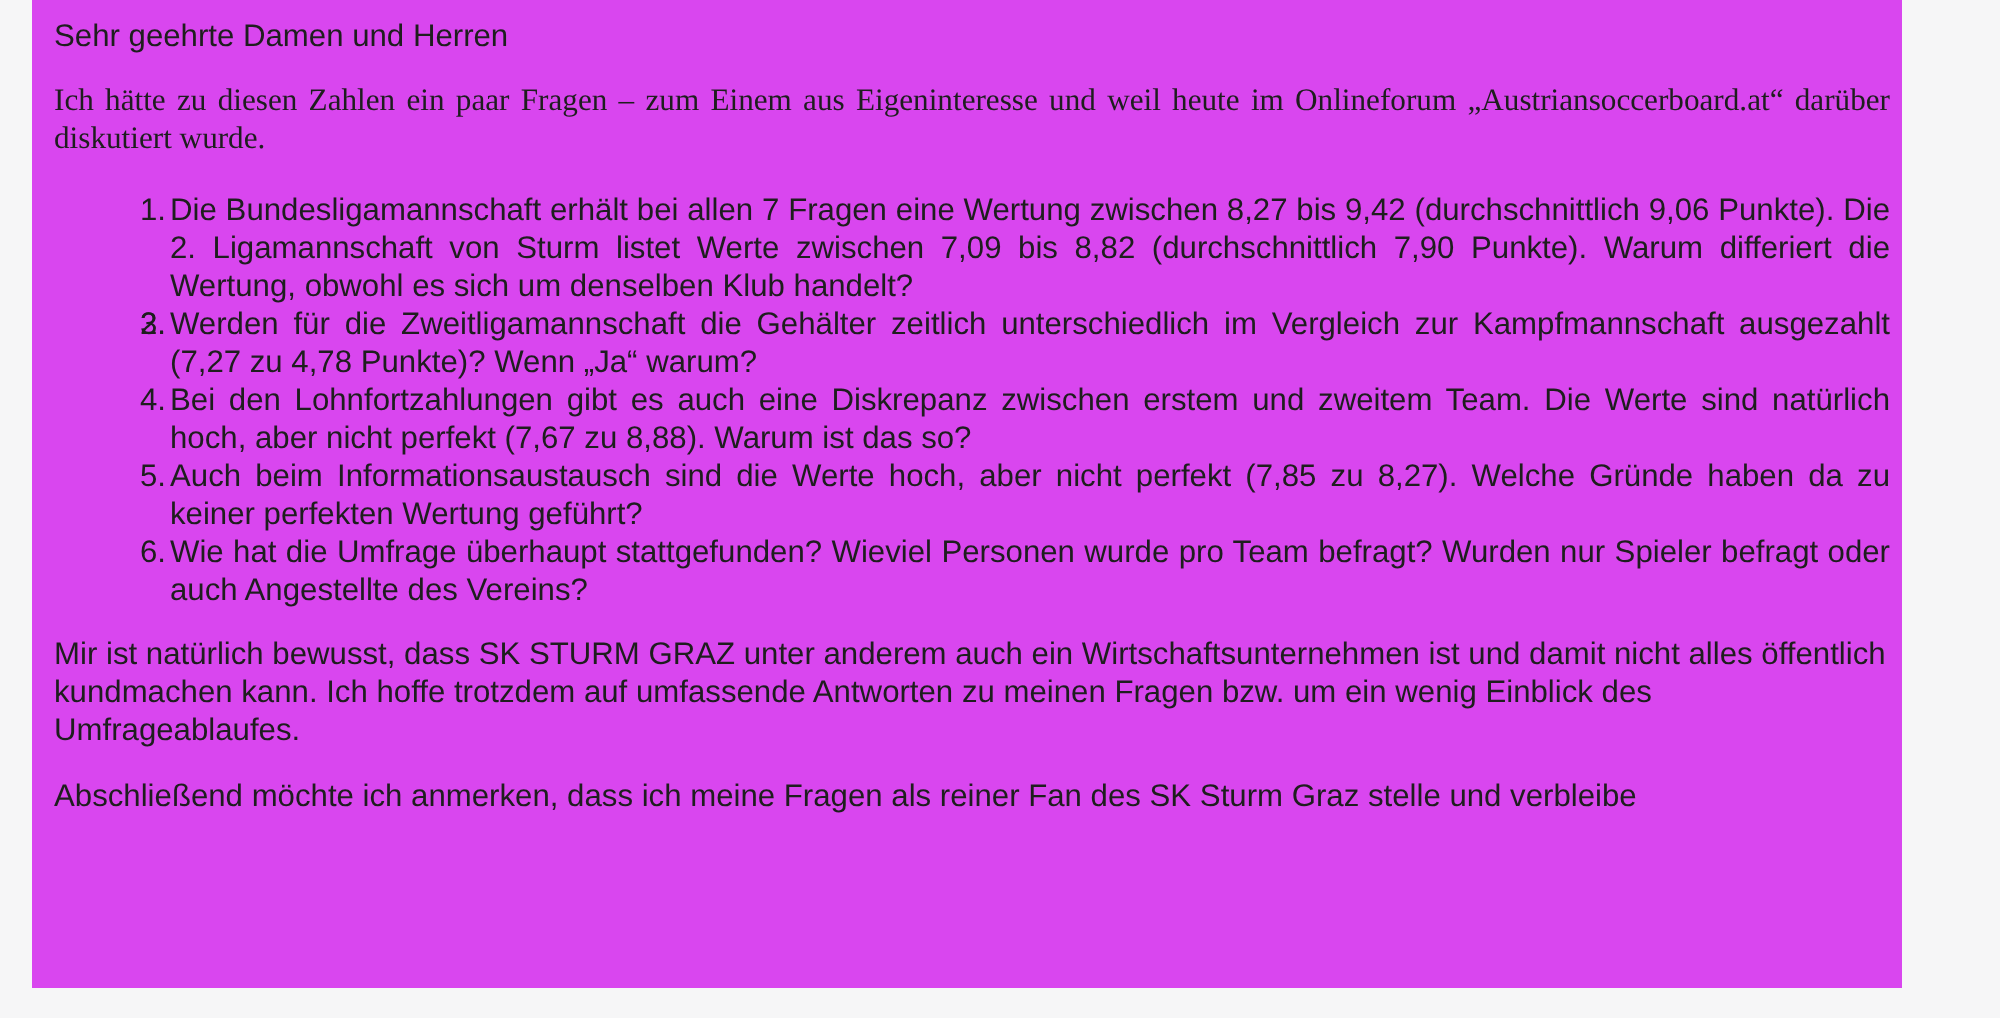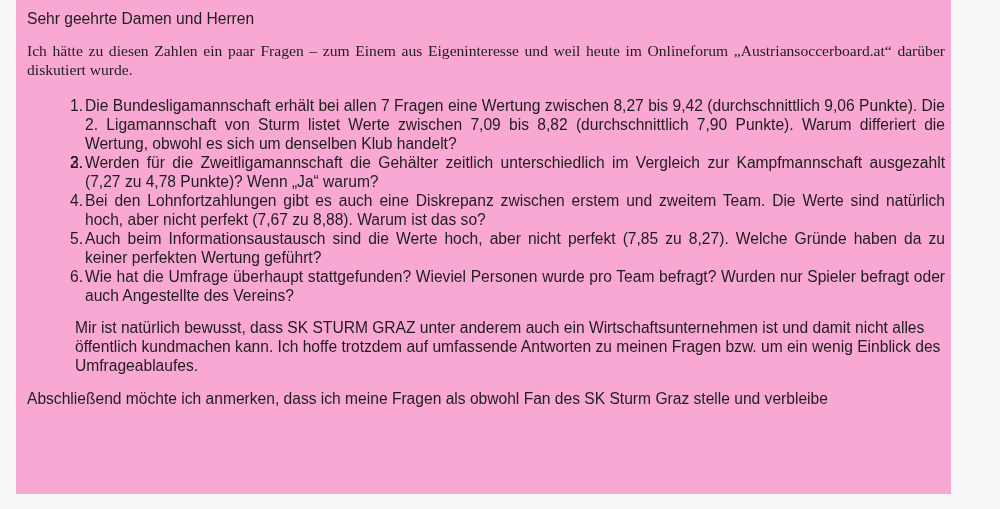--- a/index.html
+++ b/index.html
@@ -4,56 +4,56 @@
 <style>
   html, body { margin: 0; padding: 0; }
   body {
     width: 1000px; height: 509px; overflow: hidden;
     background: #f6f6f7;
     font-family: "Liberation Sans", sans-serif;
     color: #1e1e1e;
   }
   .page {
     position: absolute; left: 16px; top: 0; width: 935px; height: 494px;
-    background: #f9a8d4; overflow: hidden;
+    background: #d946ef; overflow: hidden;
   }
   .content {
     position: absolute; left: 11px; top: 9px; width: 918px;
     font-size: 15.6px; line-height: 19px;
   }
   p { margin: 0; }
   .just { text-align: justify; font-family: Liberation Serif, serif; }
   .p-greeting { margin-bottom: 13px; }
   .p-intro { margin-bottom: 13px; }
   .p-questions-lead { margin-bottom: 17px; }
   ol.questions {
     margin: 0 0 13px 0; padding: 0 0 0 58px;
     list-style: none; counter-reset: q;
   }
   ol.questions li {
     position: relative; text-align: justify; margin: 0;
   }
   ol.questions li .num {
     position: absolute; left: -20px; top: 0; width: 18px; text-align: right;
   }
-  .p-closing { margin-bottom: 14px; margin-left: 48px; }
+  .p-closing { margin-bottom: 14px; }
 </style>
 </head>
 <body>
 
 <div class="page">
   <div class="content">
     <p class="p-greeting">Sehr geehrte Damen und Herren</p>
     <p class="p-questions-lead just">Ich hätte zu diesen Zahlen ein paar Fragen – zum Einem aus Eigeninteresse und weil heute im Onlineforum „Austriansoccerboard.at“ darüber diskutiert wurde.</p>
 
     <ol class="questions">
       <li><span class="num">1.</span><span>Die Bundesligamannschaft erhält bei allen 7 Fragen eine Wertung zwischen 8,27 bis 9,42 (durchschnittlich 9,06 Punkte). Die 2. Ligamannschaft von Sturm listet Werte zwischen 7,09 bis 8,82 (durchschnittlich 7,90 Punkte). Warum differiert die Wertung, obwohl es sich um denselben Klub handelt?</span></li>
       <li><span class="num">2.</span></li>
       <li><span class="num">3.</span><span>Werden für die Zweitligamannschaft die Gehälter zeitlich unterschiedlich im Vergleich zur Kampfmannschaft ausgezahlt (7,27 zu 4,78 Punkte)?  Wenn „Ja“ warum?</span></li>
       <li><span class="num">4.</span><span>Bei den Lohnfortzahlungen gibt es auch eine Diskrepanz zwischen erstem und zweitem Team. Die Werte sind natürlich hoch, aber nicht perfekt (7,67 zu 8,88). Warum ist das so?</span></li>
       <li><span class="num">5.</span><span>Auch beim Informationsaustausch sind die Werte hoch, aber nicht perfekt (7,85 zu 8,27). Welche Gründe haben da zu keiner perfekten Wertung geführt?</span></li>
       <li><span class="num">6.</span><span>Wie hat die Umfrage überhaupt stattgefunden? Wieviel Personen wurde pro Team befragt? Wurden nur Spieler befragt oder auch Angestellte des Vereins?</span></li>
     </ol>
 
     <p class="p-closing">Mir ist natürlich bewusst, dass SK STURM GRAZ unter anderem auch ein Wirtschaftsunternehmen ist und damit nicht alles öffentlich kundmachen kann. Ich hoffe trotzdem auf umfassende Antworten zu meinen Fragen bzw. um ein wenig Einblick des Umfrageablaufes.</p>
-    <p class="p-final">Abschließend möchte ich anmerken, dass ich meine Fragen als obwohl Fan des SK Sturm Graz stelle und verbleibe</p>
+    <p class="p-final">Abschließend möchte ich anmerken, dass ich meine Fragen als reiner Fan des SK Sturm Graz stelle und verbleibe</p>
   </div>
 </div>
 
 </body></html>

